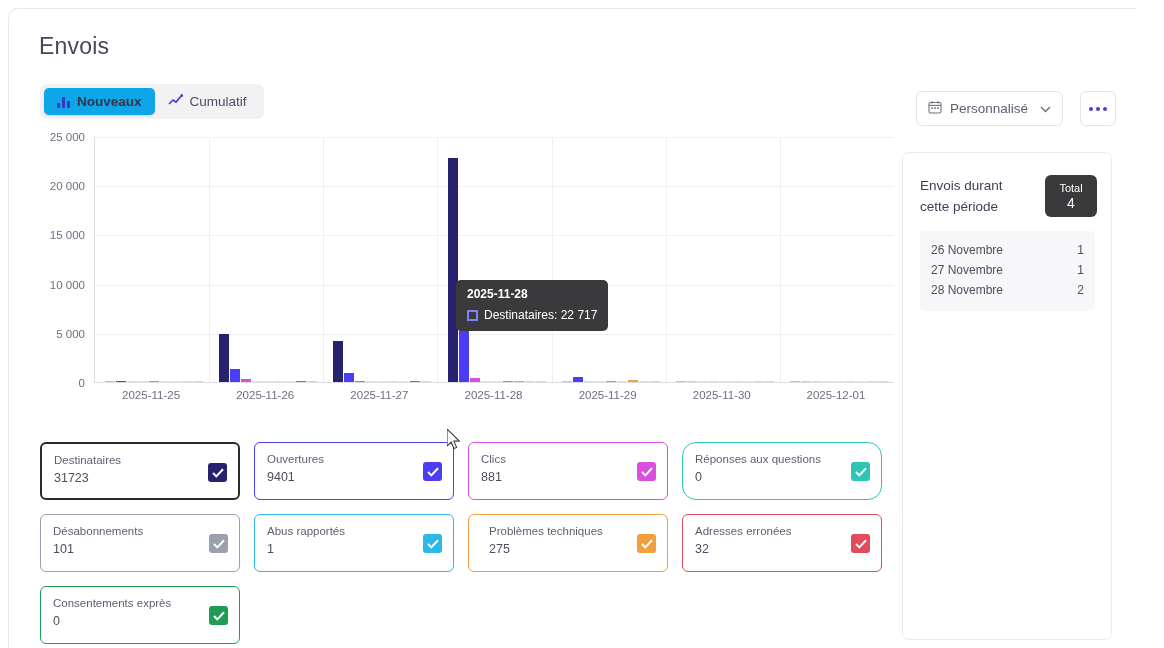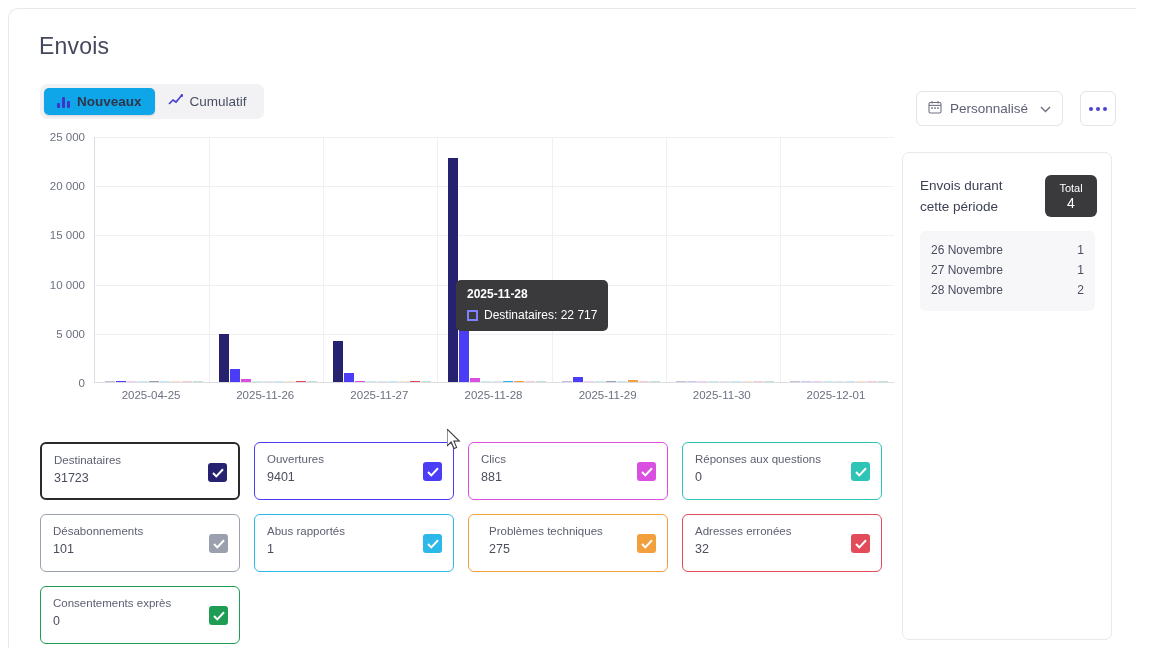--- a/index.html
+++ b/index.html
@@ -294,21 +294,21 @@
       <div class="tt-row">
         <span class="tt-sw"></span>
         <span>Destinataires: 22 717</span>
       </div>
     </div>
     <div class="cursor">
       <svg width="15" height="22" viewBox="0 0 15 22">
           <polygon points="0,0 0,17 4.2,13 7,19.6 9.6,18.4 6.9,12.1 12.3,12" fill="#ffffff" stroke="#3b3b3b" stroke-width="1.1"></polygon>
         </svg>
     </div>
-  <div class="xlab" style="left: 142.071px;">2025-04-25</div>
+  <div class="xlab" style="left: 142.071px;">2025-11-25</div>
       <div class="xlab" style="left: 256.214px;">2025-11-26</div>
       <div class="xlab" style="left: 370.357px;">2025-11-27</div>
       <div class="xlab" style="left: 484.5px;">2025-11-28</div>
       <div class="xlab" style="left: 598.643px;">2025-11-29</div>
       <div class="xlab" style="left: 712.786px;">2025-11-30</div>
       <div class="xlab" style="left: 826.929px;">2025-12-01</div>
     </div>
 
   <div class="cards">
       <div class="crow">
@@ -332,21 +332,21 @@
         </div>
         <div class="card" style="border-color: rgb(217, 79, 224);">
           <div class="lbl">Clics</div>
           <div class="val">881</div>
           <div class="cbx" style="background: rgb(217, 79, 224);">
             <svg width="12" height="10" viewBox="0 0 12 10">
               <polyline points="1,5 4.3,8.4 11,1.3" fill="none" stroke="#fff" stroke-width="2"></polyline>
             </svg>
           </div>
         </div>
-        <div class="card" style="border-color: rgb(46, 196, 182);">
+        <div class="card" style="border-color: rgb(46, 196, 182); border-radius: 14px;">
           <div class="lbl">Réponses aux questions</div>
           <div class="val">0</div>
           <div class="cbx" style="background: rgb(46, 196, 182);">
             <svg width="12" height="10" viewBox="0 0 12 10">
               <polyline points="1,5 4.3,8.4 11,1.3" fill="none" stroke="#fff" stroke-width="2"></polyline>
             </svg>
           </div>
         </div>
       </div>
       <div class="crow">

